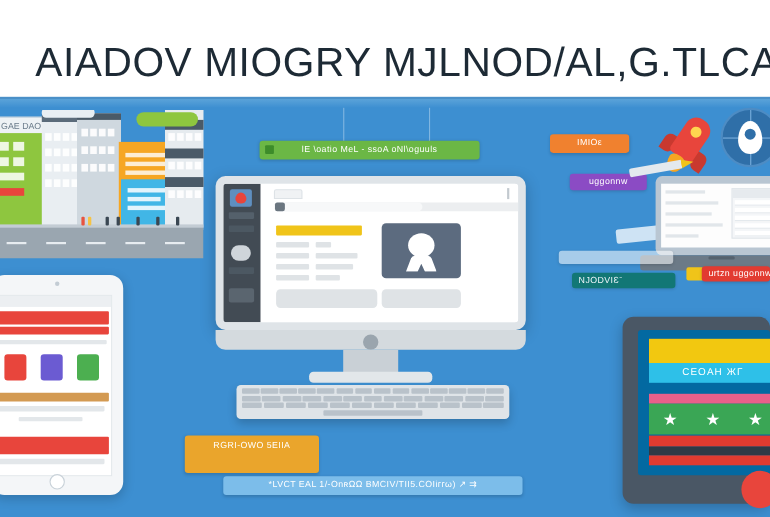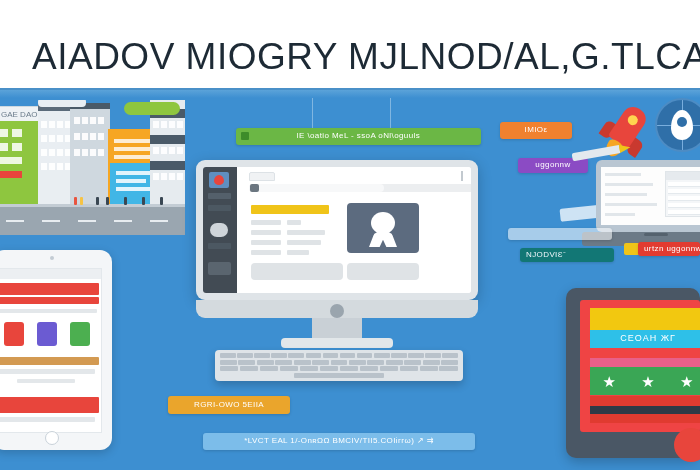--- a/index.html
+++ b/index.html
@@ -206,21 +206,21 @@
 
   .paper { position:absolute; left:560px; top:205px; width:74px; height:13px;
            background:rgba(255,255,255,.75); border-radius:2px; transform:rotate(-6deg); }
 
   
   .tablet-r {
     position:absolute; left:566px; top:288px; width:134px; height:170px;
     background:#4a5765; border-radius:10px; box-shadow:0 4px 12px rgba(0,0,0,.22); padding:10px;
   }
   .tablet-r .scr { position:absolute; left:14px; top:12px; width:120px; height:132px;
-                   background:#ef4444; border-radius:3px; overflow:hidden; }
+                   background:#0369a1; border-radius:3px; overflow:hidden; }
   .tr-yellow { position:absolute; left:10px; top:8px; width:116px; height:22px; background:#f2c810; }
   .tr-cyan   { position:absolute; left:10px; top:30px; width:116px; height:18px; background:#2ec0e8; }
   .tr-cyan span { position:absolute; left:0; top:3px; width:116px; text-align:center;
                   font-size:9px; color:#ffffff; letter-spacing:1px; }
   .tr-pink   { position:absolute; left:10px; top:58px; width:116px; height:9px; background:#e8608a; }
   .tr-green  { position:absolute; left:10px; top:67px; width:116px; height:28px; background:#3aa655; }
   .tr-stars  { position:absolute; left:10px; top:70px; width:116px; height:22px;
                display:flex; justify-content:space-around; align-items:center; }
   .tr-stars span { font-size:15px; color:#ffffff; line-height:1; }
   .tr-red1  { position:absolute; left:10px; top:96px; width:116px; height:10px; background:#e03b30; }
@@ -228,34 +228,34 @@
   .tr-red2  { position:absolute; left:10px; top:114px; width:116px; height:9px; background:#e03b30; }
   .tr-blob  { position:absolute; right:-8px; bottom:-4px; width:34px; height:34px;
               background:#e8453c; border-radius:50%; }
 
   
   .badge {
     position:absolute; border-radius:3px; font-size:8px; color:#ffffff;
     line-height:1.1; padding:3px 6px; white-space:nowrap; overflow:hidden;
     letter-spacing:.4px; box-shadow:0 1px 3px rgba(0,0,0,.16);
   }
-  .badge-green  { left:236px; top:128px; width:245px; height:17px; background:#6bb745;
+  .badge-green  { left:236px; top:128px; width:200px; height:17px; background:#6bb745;
                   text-align:center; padding-top:4px; }
   .badge-green .sq { position:absolute; left:5px; top:4px; width:8px; height:8px;
                      background:#3d8c2a; border-radius:1px; }
   .badge-orange { left:500px; top:122px; width:72px; height:17px; background:#f0812f; text-align:center; padding-top:4px;}
   .badge-purple { left:518px; top:158px; width:70px; height:15px; background:#8b4bc4; text-align:center; padding-top:3px;}
   .badge-red    { left:638px; top:242px; width:62px; height:14px; background:#e23b31; padding-top:3px;}
   .badge-redtag { position:absolute; left:624px; top:243px; width:16px; height:12px;
                   background:#f0c419; border-radius:2px; }
   .badge-mint   { left:520px; top:248px; width:94px; height:14px; background:#0f766e;
                   padding-top:3px; opacity:.92; }
   .badge-ghost1 { left:508px; top:228px; width:104px; height:12px;
                   background:rgba(255,255,255,.55); }
-  .badge-yellow { left:168px; top:396px; width:122px; height:18px; background:#eaa52c;
+  .badge-yellow { left:168px; top:396px; width:122px; height:34px; background:#eaa52c;
                   text-align:center; padding-top:5px; }
   .badge-sky    { left:203px; top:433px; width:272px; height:17px;
                   background:rgba(140,200,240,.8); text-align:center; padding-top:4px; }
 
   .beam { position:absolute; top:98px; width:1px; height:34px;
           background:rgba(255,255,255,.35); }
 </style>
 </head>
 <body>
 

